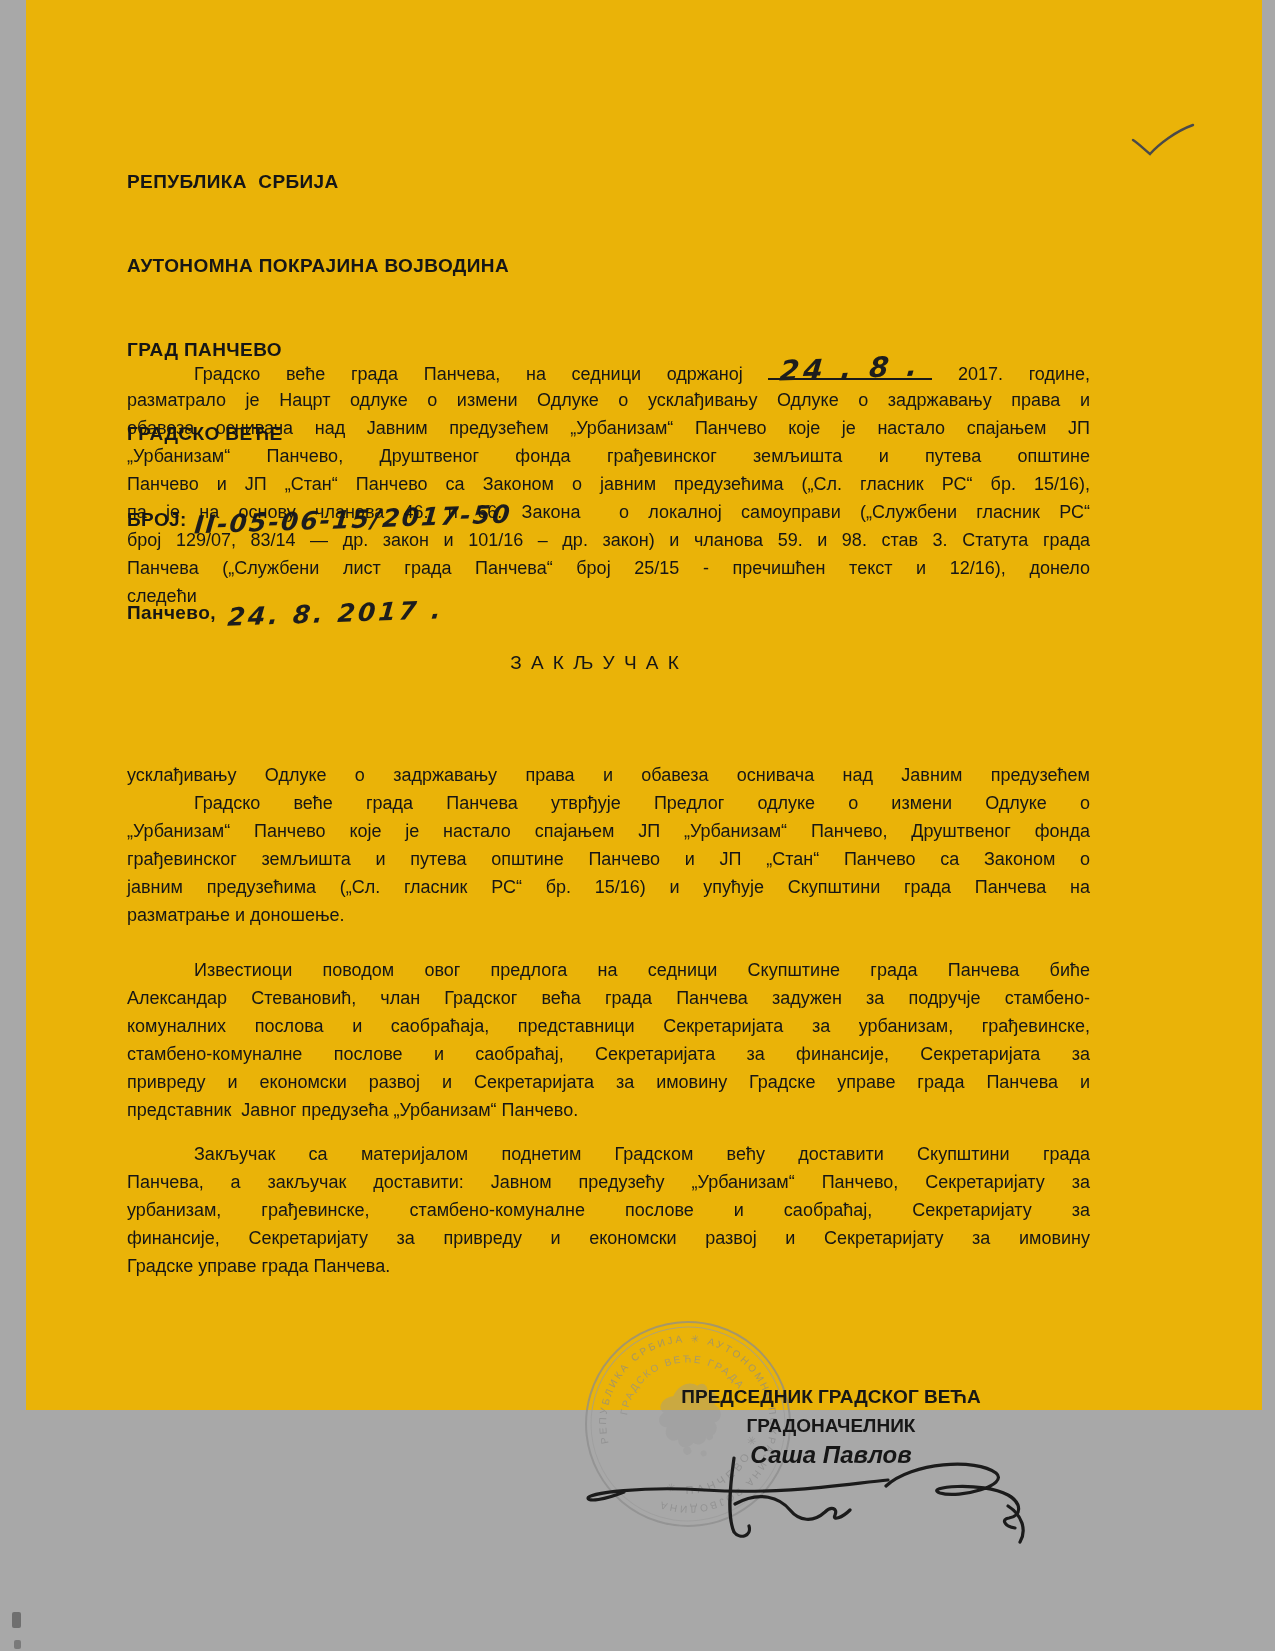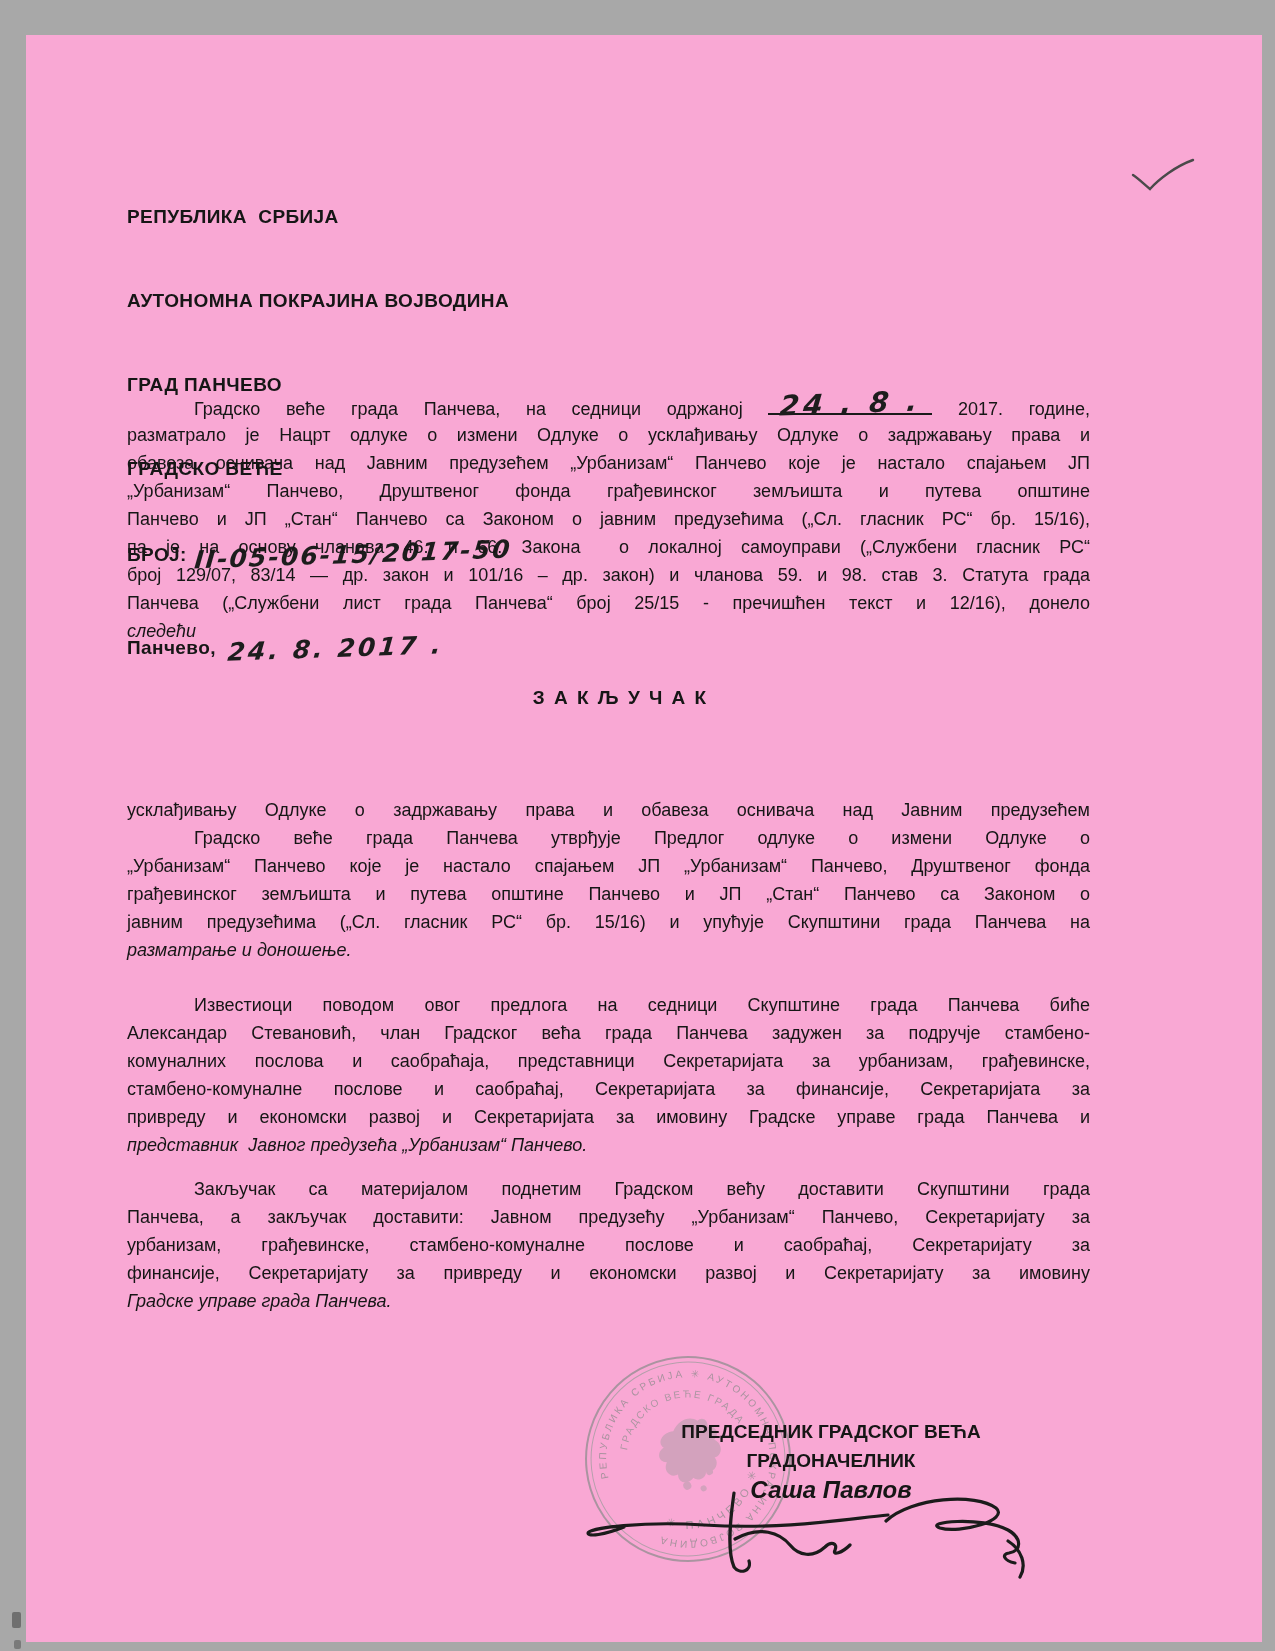--- a/index.html
+++ b/index.html
@@ -1,43 +1,43 @@
 <!DOCTYPE html>
 <html><head>
 <meta charset="utf-8">
 <style>
   html,body{margin:0;padding:0;background:#a8a8a8;}
   .canvas{position:relative;width:1275px;height:1651px;background:#a8a8a8;overflow:hidden;
           font-family:"Liberation Sans",sans-serif;color:#161616;}
-  .page{position:absolute;left:26px;top:0;width:1236px;height:1607px;background:#f9a8d4;margin-top:35px;}
+  .page{position:absolute;left:26px;top:0;width:1236px;height:1410px;background:#eab308;}
 
   
   .header{position:absolute;left:101px;top:112px;font-weight:bold;font-size:19px;
           line-height:28px;letter-spacing:.4px;white-space:pre-wrap;}
   .hrow{height:28px;}
   .hrow.tall{height:37px;}
 
   
   .hw{font-family:"DejaVu Sans",sans-serif;font-style:italic;font-weight:600;color:#1d1d1d;
       display:inline-block;transform:skewX(-7deg) rotate(-2deg);}
   .hw-number{font-size:25px;letter-spacing:2px;margin-left:8px;position:relative;top:2px;}
   .hw-date{font-size:25px;letter-spacing:3px;margin-left:12px;position:relative;top:3px;}
 
   
   .para{position:absolute;left:101px;width:963px;font-size:18px;line-height:28px;}
   .line{height:28px;text-align:justify;text-align-last:justify;}
-  .line.last{text-align:center;text-align-last:left;font-style:italic;}
+  .line.last{text-align:center;text-align-last:left;}
   .line.first{padding-left:67px;}
 
   .dateline{display:inline-block;width:164px;height:20px;border-bottom:2px solid #1a1a1a;
             position:relative;vertical-align:baseline;}
   .dateline .hw{position:absolute;left:12px;bottom:-5px;font-size:28px;letter-spacing:4px;white-space:nowrap;}
 
-  .title{position:absolute;left:113px;top:652px;width:963px;text-align:center;
-         font-weight:bold;font-size:19px;letter-spacing:2px;}
+  .title{position:absolute;left:88px;top:652px;width:963px;text-align:center;
+         font-weight:normal;font-size:19px;letter-spacing:2px;}
 
   
   .sig{position:absolute;left:575px;top:1382px;width:460px;text-align:center;
        font-weight:bold;font-size:19px;line-height:29px;}
   .sig .name{font-style:italic;font-size:24px;font-family:"Liberation Sans",sans-serif;}
 
   .stamp{position:absolute;left:556px;top:1318px;width:212px;height:212px;}
   .scribble{position:absolute;left:558px;top:1448px;width:446px;height:104px;}
   .check{position:absolute;left:1103px;top:120px;width:70px;height:40px;}
 

